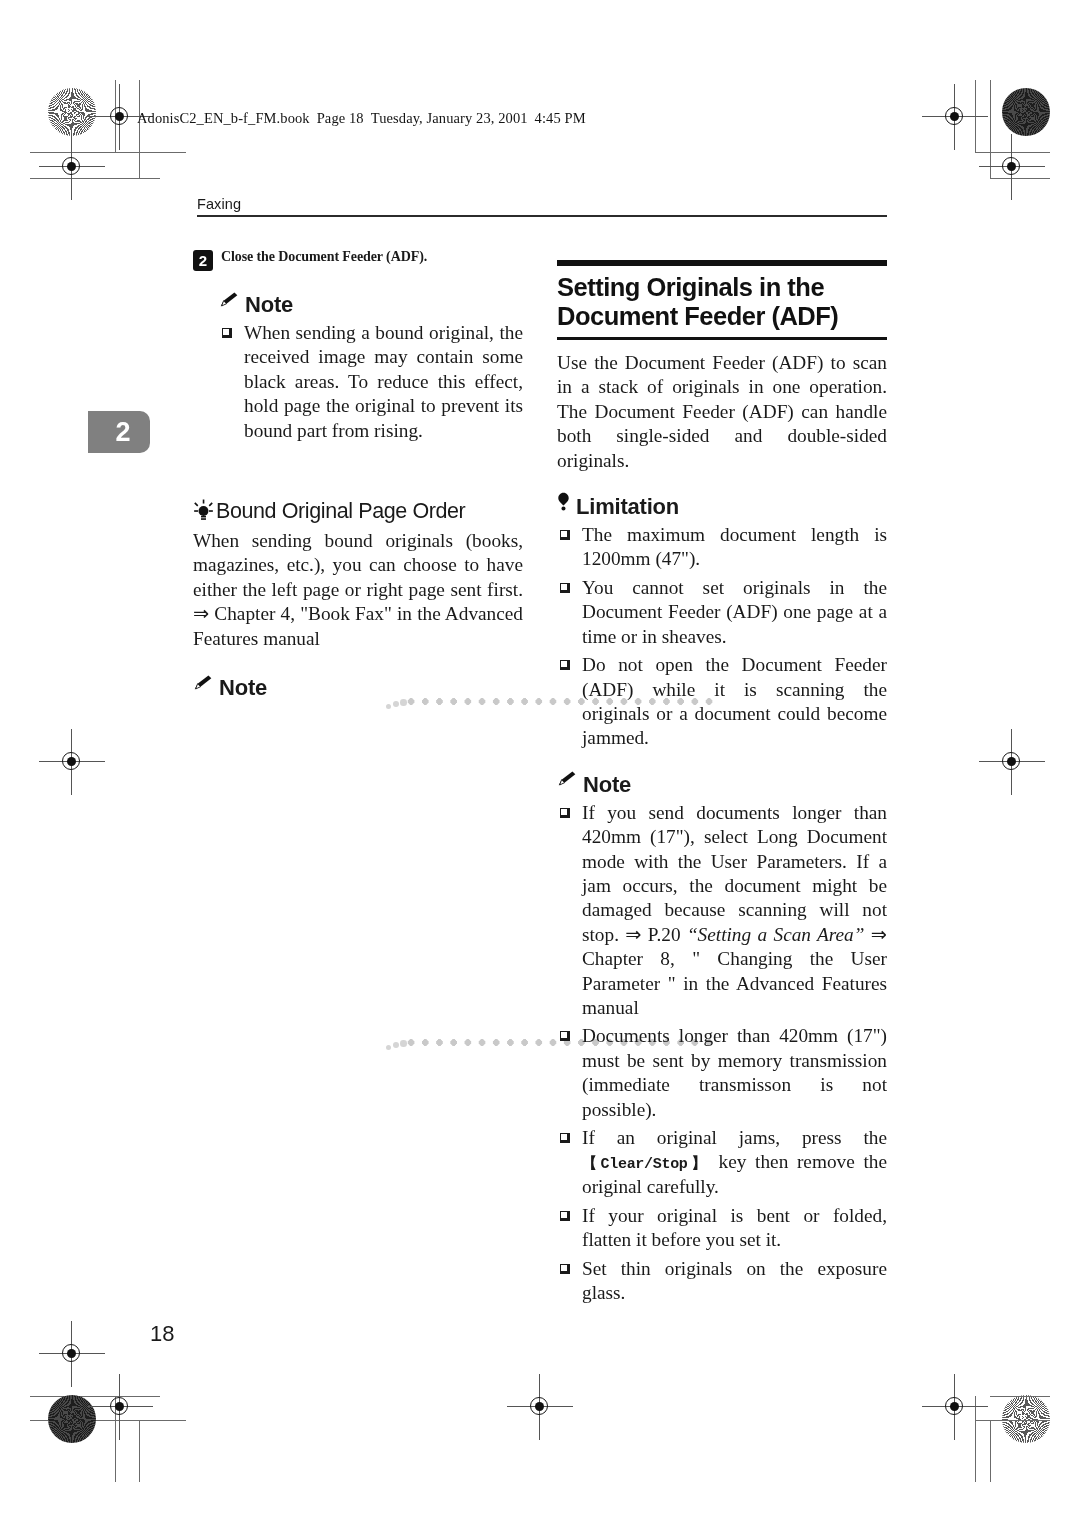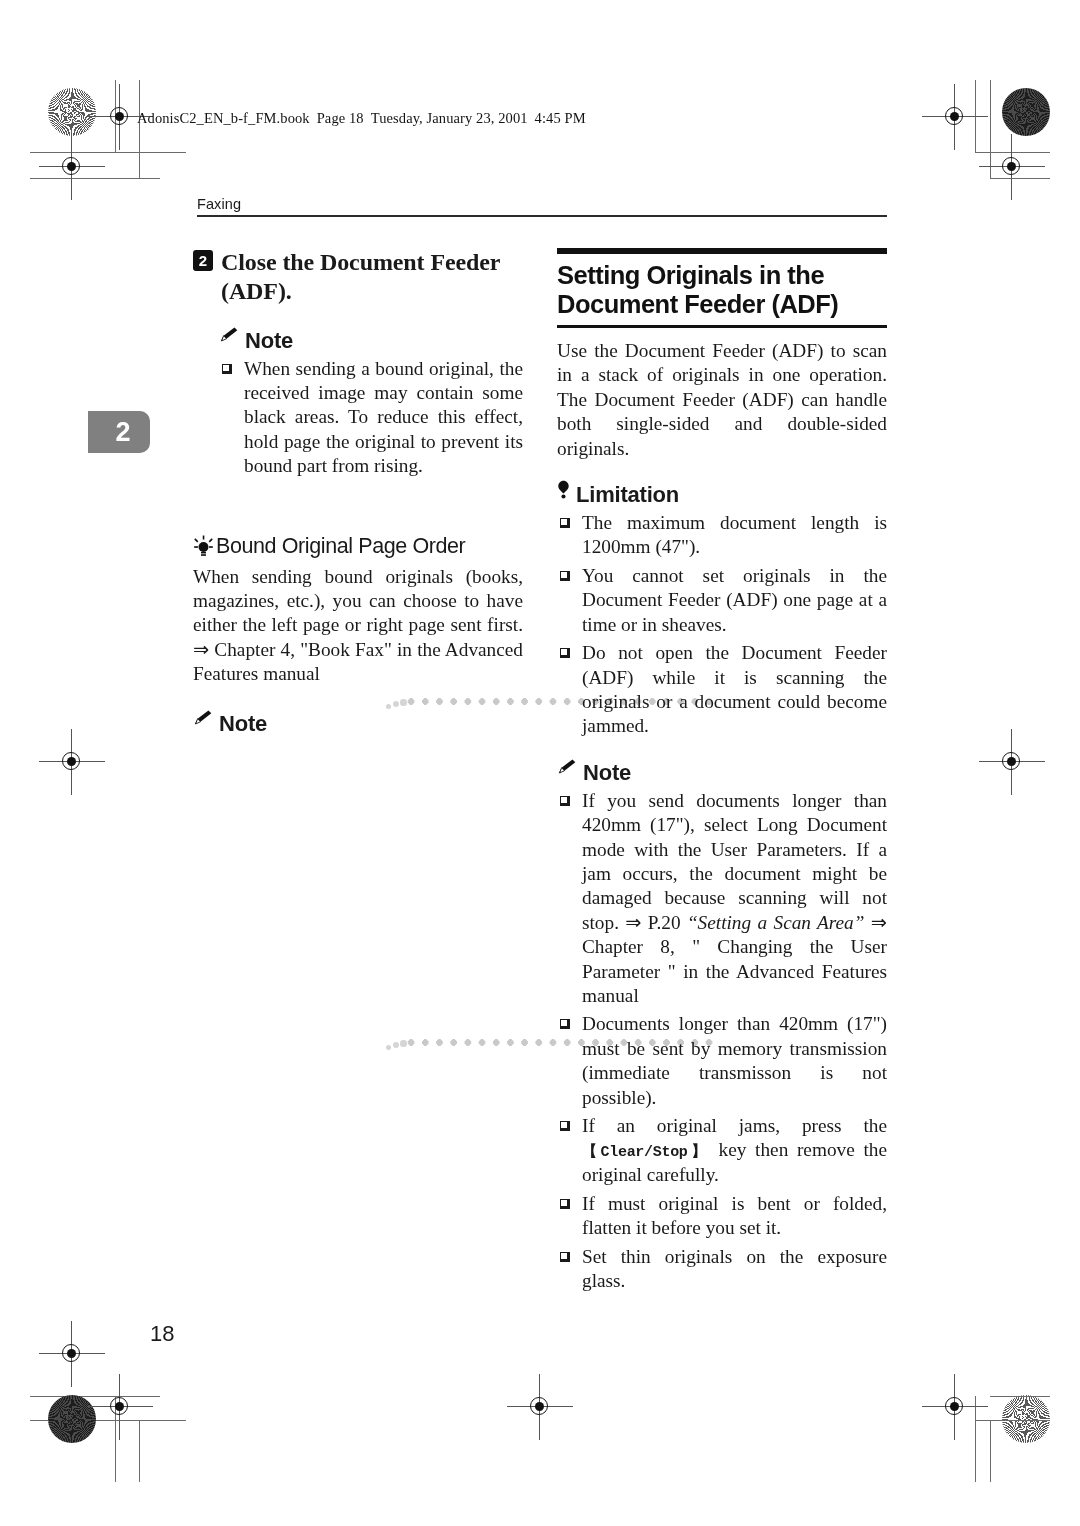--- a/index.html
+++ b/index.html
@@ -149,21 +149,21 @@
     font-family: "Liberation Sans", sans-serif;
     font-weight: bold;
     font-size: 15px;
     line-height: 21px;
     text-align: center;
     margin-top: 2px;
   }
   .step-text {
     font-family: "Liberation Serif", serif;
     font-weight: bold;
-    font-size: 24px;
+    font-size: 14px;
     line-height: 1.22;
     letter-spacing: -.1px;
   }
 
   
   .tag {
     display: flex;
     align-items: center;
     gap: 6px;
     margin: 6px 0 3px 26px;
@@ -260,21 +260,21 @@
   .dotrule .d1, .dotrule .d2, .dotrule .d3 {
     position: absolute;
     border-radius: 50%;
     background: #d5d5d5;
   }
   .dotrule .d1 { left: 0px;  top: 8px; width: 5px; height: 5px; }
   .dotrule .d2 { left: 7px;  top: 5px; width: 6px; height: 6px; }
   .dotrule .d3 { left: 14px; top: 3px; width: 6.5px; height: 6.5px; }
 
   
-  .section-head { margin-bottom: 11px; }
+  .section-head { margin-bottom: 11px; margin-top: 12px; }
   .section-head .rule-top {
     height: 5.5px; background: #111; width: 330px;
   }
   .section-head h2 {
     margin: 7px 0 5px 0;
     font-family: "Liberation Sans", sans-serif;
     font-weight: bold;
     font-size: 25.5px;
     line-height: 1.16;
     letter-spacing: -.5px;
@@ -483,17 +483,17 @@
         <path d="M2 18 L5.5 11.5 L18.5 1.5 L22 5 L9 15 Z" fill="#111"></path>
         <path d="M5.5 11.5 L9 15 L3.2 17.8 Z" fill="#fff" stroke="#111" stroke-width="1"></path>
       </svg>
       <span class="tag-label">Note</span>
     </div>
 
     <ul class="bullets flush">
       <li><span>If you send documents longer than 420mm (17"), select Long Document mode with the User Parameters. If a jam occurs, the document might be damaged because scanning will not stop. ⇒ P.20 </span><span class="it">“Setting a Scan Area”</span><span> ⇒ Chapter 8, " Changing the User Parameter " in the Advanced Features manual</span></li>
       <li>Documents longer than 420mm (17") must be sent by memory transmission (immediate transmisson is not possible).</li>
       <li><span>If an original jams, press the </span><span class="keycap">【Clear/Stop】</span><span> key then remove the original carefully.</span></li>
-      <li>If must original is bent or folded, flatten it before you set it.</li>
+      <li>If your original is bent or folded, flatten it before you set it.</li>
       <li>Set thin originals on the exposure glass.</li>
     </ul>
   </div>
 </div>
 
 </body></html>

